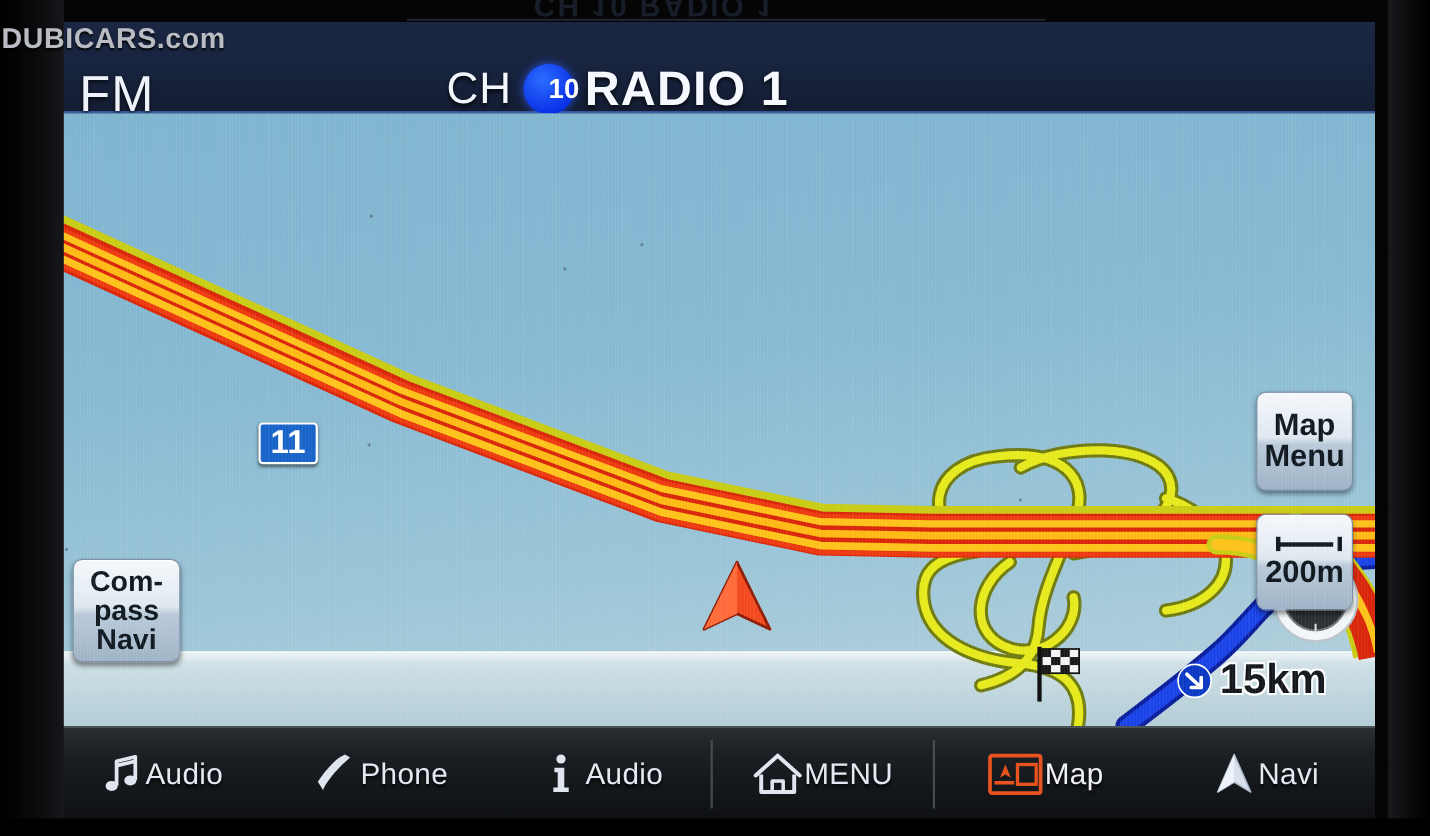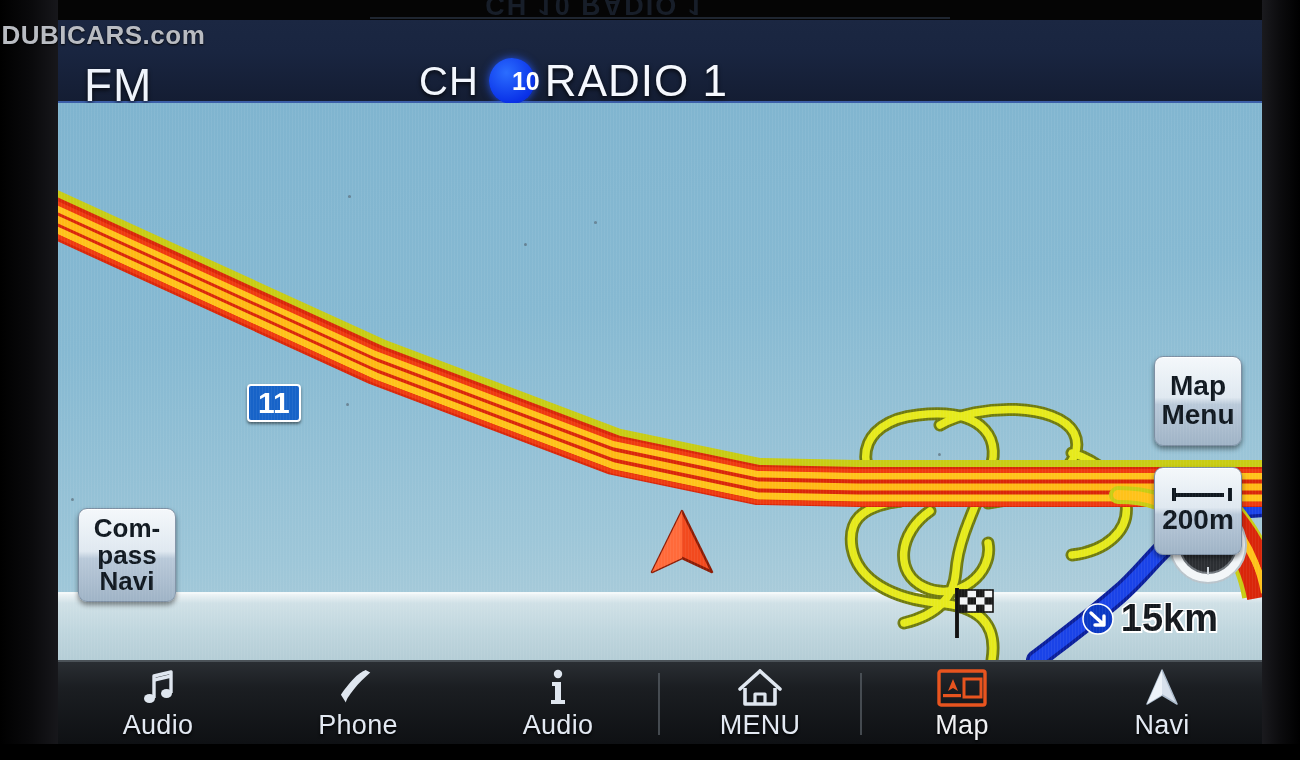--- a/index.html
+++ b/index.html
@@ -30,21 +30,21 @@
     position:absolute; right:0; top:0; width:38px; height:760px;
     background:linear-gradient(270deg,#000 0%,#0b0b0d 50%,#1a1a1e 100%);
   }
   .bezel-bottom{
     position:absolute; left:0; bottom:0; width:1300px; height:16px;
     background:#000;
   }
 
   
   #screen{
-    position:absolute; left:58px; top:20px; width:1204px; height:726px;
+    position:absolute; left:46px; top:20px; width:1204px; height:726px;
     background:#0b0f19; overflow:hidden;
   }
 
   
   #header{
     position:absolute; left:0; top:0; width:1204px; height:83px;
     background:linear-gradient(180deg,#1b2742 0%,#192540 40%,#141d33 100%);
     border-bottom:2px solid #3c5fa8;
   }
   #src-label{
@@ -62,21 +62,21 @@
   }
   #ch-badge{
     width:46px; height:46px; border-radius:50%;
     background:radial-gradient(circle at 38% 32%,#2b6dff 0%,#0a32e8 70%,#0626b8 100%);
     color:#fff; font-size:25px; font-weight:bold;
     display:flex; align-items:center; justify-content:center;
     box-shadow:0 0 9px rgba(40,90,255,.85);
     padding-left:28px;
   }
   #station{
-    font-size:44px; color:#f5f8fe; font-weight:400; letter-spacing:1px;
+    font-size:44px; color:#f5f8fe; font-weight:700; letter-spacing:1px;
     text-shadow:0 2px 4px rgba(0,0,0,.8);
   }
   #clock{
     position:absolute; right:28px; top:26px;
     font-size:52px; color:#e9eef8; letter-spacing:1px;
     text-shadow:0 2px 5px rgba(0,0,0,.85);
   }
   #wm{
     position:absolute; left:-26px; top:20px;
     font-size:26px; font-weight:bold; color:#b9bcc2; letter-spacing:.5px;
@@ -154,21 +154,21 @@
   }
 
   
   #navbar{
     position:absolute; left:0; top:640px; width:1204px; height:86px;
     background:linear-gradient(180deg,#2a2e33 0%,#1b1e22 30%,#0e1013 100%);
     display:flex; align-items:center;
     border-top:2px solid #4b5258;
   }
   .navitem{
-    flex:1; height:86px; display:flex; flex-direction:column;
+    flex:1; height:86px; display:flex; 
     align-items:center; justify-content:center; gap:1px; position:relative;
   }
   .navicon{ height:42px; display:flex; align-items:flex-end; justify-content:center; }
   .navlabel{
     font-size:27px; color:#e3e9f2; letter-spacing:.3px;
     text-shadow:0 2px 3px rgba(0,0,0,.9);
   }
   .navdiv{ width:2px; height:62px; background:#565c63; opacity:.75; }
   .navitem.active .navlabel{ color:#f0f1f3; }
 </style>

